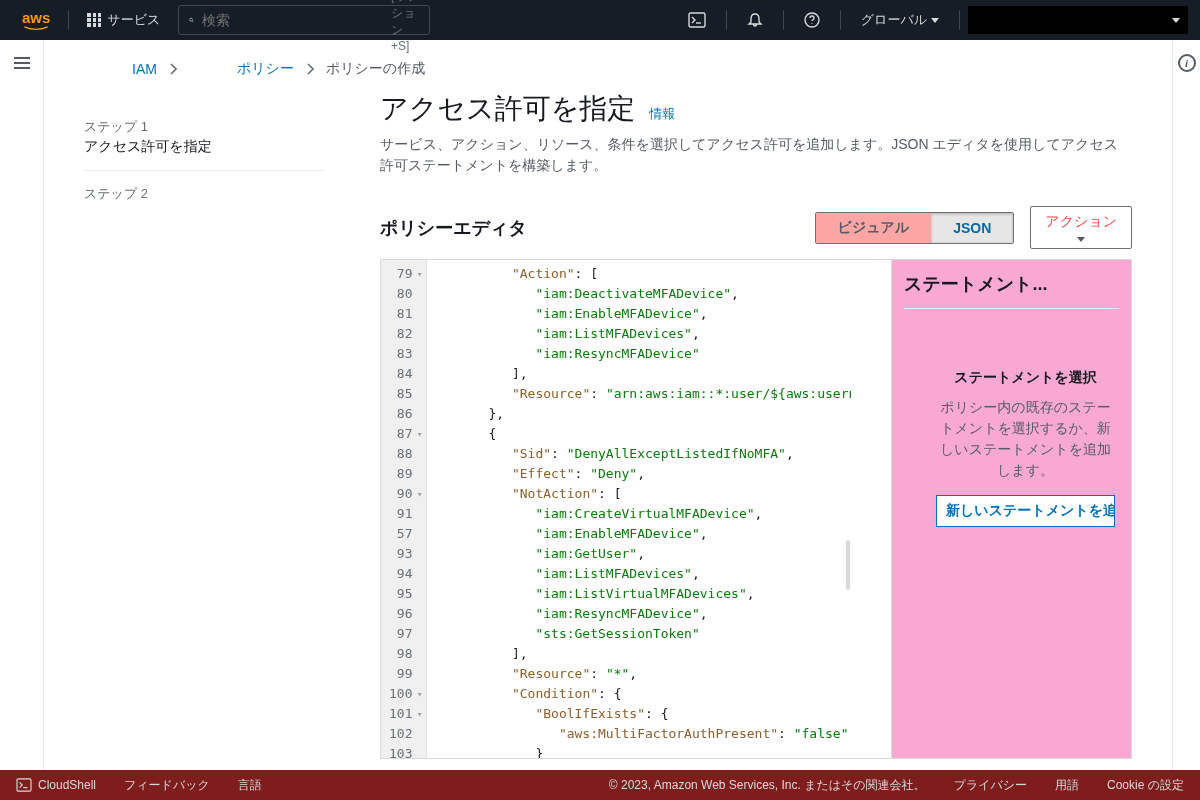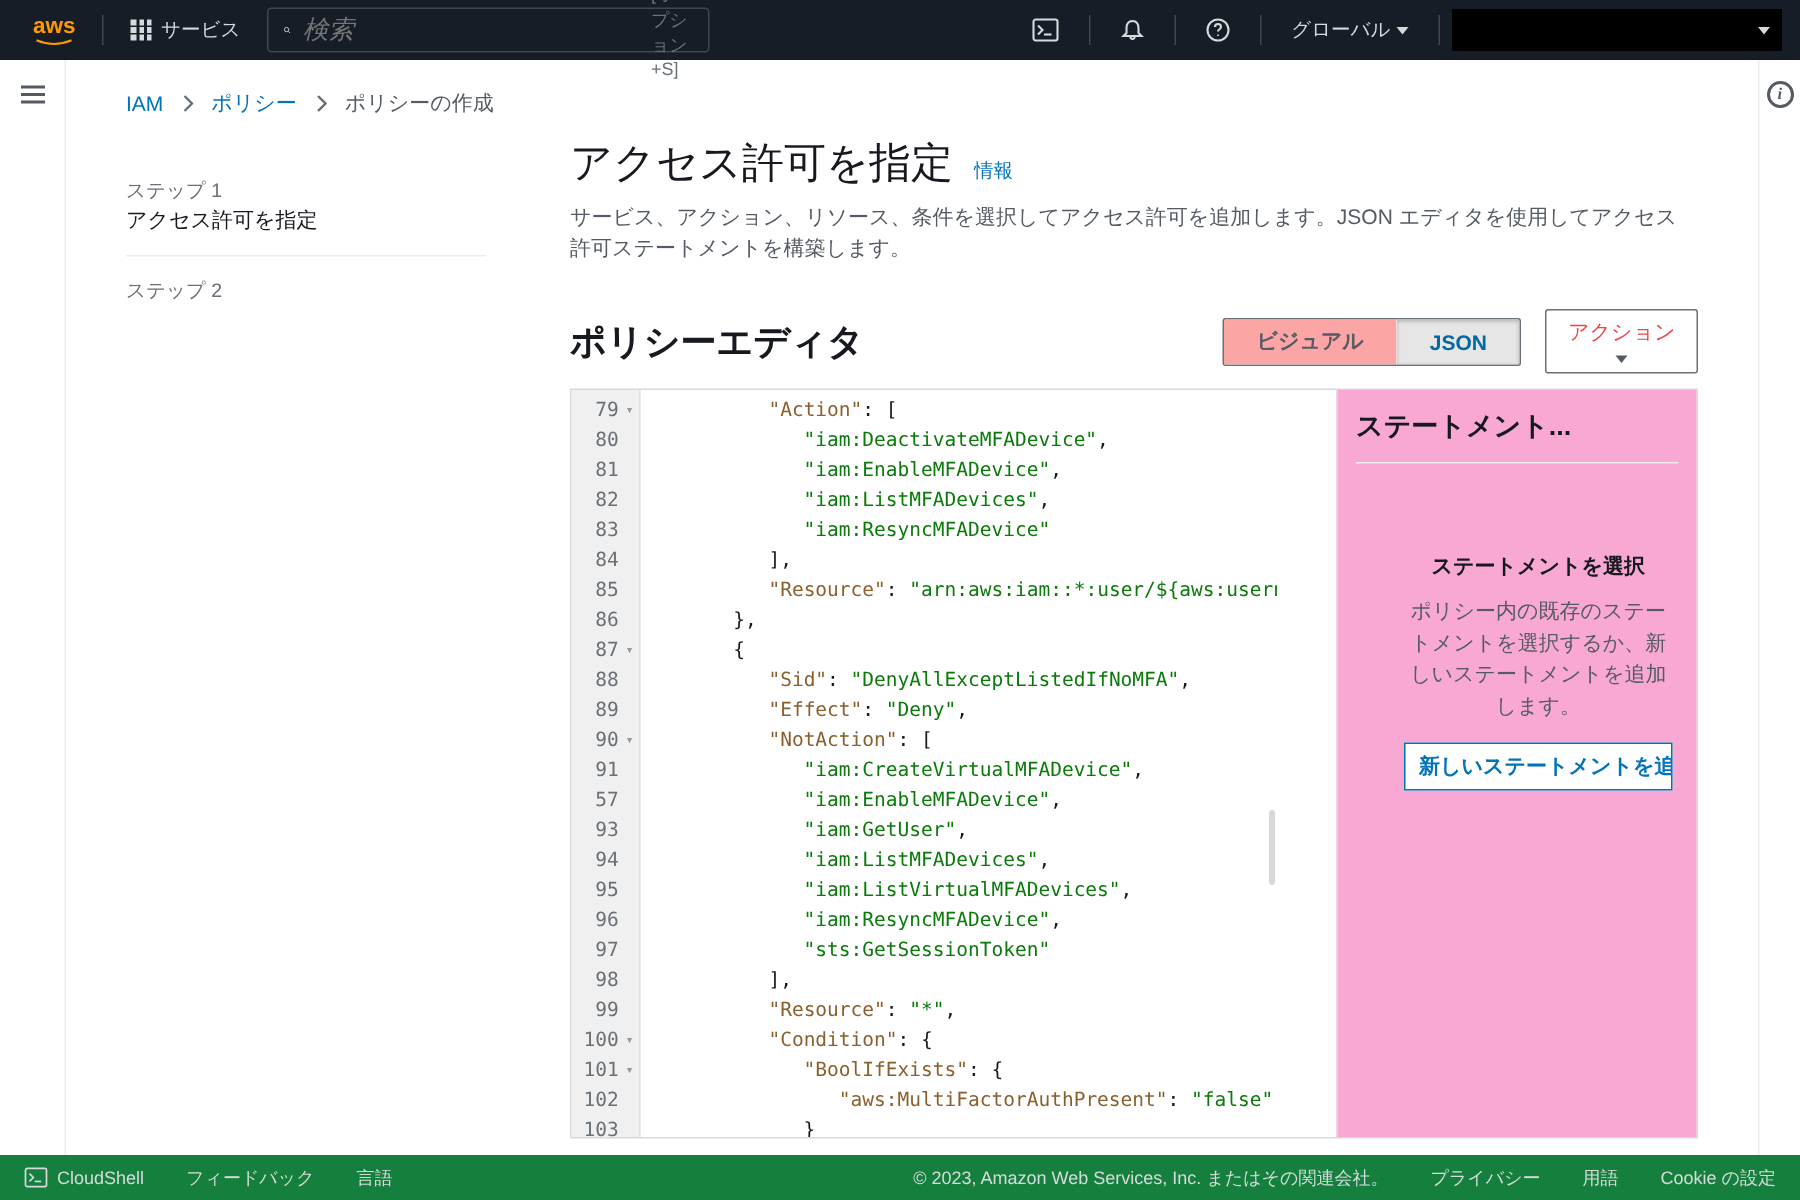--- a/index.html
+++ b/index.html
@@ -5,49 +5,49 @@
 * { box-sizing: border-box; margin: 0; padding: 0; }
 body { font-family: "Amazon Ember", "Helvetica Neue", Arial, sans-serif; font-size: 14px; color: #16191f; background: #fff; overflow: hidden; }
 .topnav { background: #161d26; height: 40px; display: flex; align-items: center; padding: 0 12px; color: #d5dbdb; gap: 8px; }
 .logo { color: #ff9900; font-weight: bold; font-size: 15px; padding: 0 10px; cursor: pointer; display: flex; align-items: center; }
 .logo-underline { width: 28px; height: 5px; }
 .nav-div { width: 1px; height: 20px; background: #414750; }
 .svc-btn { display: flex; align-items: center; gap: 6px; padding: 0 10px; cursor: pointer; font-size: 13px; }
 .grid-icon { width: 14px; height: 14px; display: grid; grid-template-columns: repeat(3,1fr); grid-template-rows: repeat(3,1fr); gap: 1.5px; }
 .grid-icon span { background: #d5dbdb; }
 .search-wrap { flex: 1; display: flex; align-items: center; background: #161d26; border: 1px solid #414750; border-radius: 3px; height: 30px; padding: 0 10px; max-width: 520px; }
-.search-wrap input { background: transparent; border: 0; outline: 0; color: #d5dbdb; font-style: italic; flex: 1; padding: 0 8px; font-size: 17px; }
+.search-wrap input { background: transparent; border: 0; outline: 0; color: #d5dbdb; flex: 1; padding: 0 8px; font-size: 14px; }
 .kbd-hint { color: #687078; font-size: 12px; }
 .nav-icon { padding: 0 12px; cursor: pointer; display: flex; align-items: center; }
 .region-btn { display: flex; align-items: center; gap: 4px; padding: 0 12px; cursor: pointer; font-size: 13px; }
 .account-box { background: #000; width: 220px; height: 28px; display: flex; align-items: center; padding: 0 8px; cursor: pointer; justify-content: flex-end; }
 .shell { display: flex; height: calc(100vh - 40px - 30px); }
 .left-rail { width: 44px; border-right: 1px solid #eaeded; display: flex; justify-content: center; padding-top: 14px; }
 .hamburger { width: 16px; cursor: pointer; }
 .hamburger div { height: 2px; background: #545b64; margin: 3px 0; }
 .main-col { flex: 1; overflow: auto; position: relative; }
 .right-rail { width: 28px; border-left: 1px solid #eaeded; display: flex; justify-content: center; padding-top: 14px; }
 .info-circle { width: 18px; height: 18px; border: 2px solid #545b64; border-radius: 50%; display: flex; align-items: center; justify-content: center; font-size: 11px; font-weight: bold; color: #545b64; cursor: pointer; font-style: italic; font-family: Georgia, serif; }
 .crumbs { padding: 20px 40px 8px 40px; font-size: 14px; display: flex; align-items: center; gap: 12px; }
-.crumbs a { color: #0073bb; text-decoration: none; cursor: pointer; }
+.crumbs a { color: #0073bb; text-decoration: none; cursor: pointer; margin-left: 48px; }
 .crumbs .sep { color: #687078; }
 .crumbs .current { color: #545b64; }
 .layout { display: flex; padding: 0 40px 40px 40px; gap: 56px; }
 .steps { width: 240px; padding-top: 18px; }
 .step-label { color: #687078; font-size: 13px; padding-top: 14px; }
 .step-title { color: #16191f; font-size: 14px; padding-top: 2px; }
 .step-title.inactive { color: #687078; }
 .step-divider { border: 0; border-top: 1px solid #eaeded; margin-top: 14px; }
 .content { flex: 1; min-width: 0; }
 .h1-row { display: flex; align-items: baseline; gap: 14px; padding-top: 4px; }
 .h1 { font-size: 28px; font-weight: 400; color: #16191f; }
 .info-link { color: #0073bb; font-size: 13px; cursor: pointer; }
 .desc { color: #545b64; font-size: 14px; padding-top: 6px; line-height: 1.5; max-width: 760px; }
 .editor-header { display: flex; align-items: center; justify-content: space-between; padding-top: 30px; }
-.editor-title { font-size: 24px; font-weight: 700; }
+.editor-title { font-size: 18px; font-weight: 700; }
 .editor-controls { display: flex; gap: 16px; align-items: center; }
 .seg { display: flex; border: 1px solid #687078; border-radius: 2px; overflow: hidden; }
 .seg button { border: 0; background: #fca5a5; padding: 6px 22px; font-size: 14px; cursor: pointer; color: #545b64; font-weight: 700; }
 .seg button.active { background: #e6e6e6; box-shadow: inset 0 1px 3px rgba(0,0,0,0.25); color: #0369a1; }
 .action-btn { border: 1px solid #687078; border-radius: 2px; background: #fff; padding: 6px 14px; font-size: 14px; cursor: pointer; display: flex; align-items: center; gap: 6px; color: #ef4444; font-weight: 400; flex-direction: column; }
 .editor-row { display: flex; border: 1px solid #d5dbdb; margin-top: 10px; height: 500px; gap: 40px; }
 .code-pane { flex: 1; display: flex; min-width: 0; overflow: hidden; position: relative; }
 .gutter { background: #f0f0f0; color: #687078; font-family: Consolas, Menlo, monospace; font-size: 13px; text-align: right; padding: 4px 4px 4px 8px; user-select: none; border-right: 1px solid #e0e0e0; line-height: 20px; }
 .gutter .gl { display: flex; align-items: center; justify-content: flex-end; gap: 2px; height: 20px; }
 .fold { font-size: 9px; color: #999; width: 8px; }
@@ -56,21 +56,21 @@
 .k { color: #8b602e; } 
 .p { color: #16191f; } 
 .code-scroll-hint { position: absolute; right: 1px; top: 280px; width: 4px; height: 50px; background: rgba(0,0,0,0.15); border-radius: 2px; }
 .stmt-pane { width: 240px; border-left: 1px solid #d5dbdb; padding: 12px; background: #f9a8d4; display: flex; flex-direction: column; }
 .stmt-title { font-size: 18px; font-weight: 700; padding-bottom: 12px; border-bottom: 1px solid #eaeded; white-space: nowrap; overflow: hidden; text-overflow: ellipsis; }
 .stmt-body { text-align: center; padding: 60px 4px 0 4px; margin-left: 28px; }
 .stmt-h { font-weight: 700; }
 .stmt-p { color: #545b64; font-size: 14px; padding-top: 10px; line-height: 1.5; }
 .add-stmt { display: flex; align-items: center; justify-content: center; gap: 8px; border: 1px solid #0073bb; color: #0073bb; background: #fff; width: 100%; padding: 6px 8px; margin-top: 14px; cursor: pointer; font-weight: 700; font-size: 14px; overflow: hidden; white-space: nowrap; }
 .plus { font-size: 18px; line-height: 1; }
-.footer { position: fixed; bottom: 0; left: 0; right: 0; height: 30px; background: #15803d; color: #d5dbdb; display: flex; align-items: center; padding: 0 16px; font-size: 12px; gap: 28px; text-align: center; }
+.footer { position: fixed; bottom: 0; left: 0; right: 0; height: 30px; background: #7f1d1d; color: #d5dbdb; display: flex; align-items: center; padding: 0 16px; font-size: 12px; gap: 28px; text-align: center; }
 .footer .flex1 { flex: 1; }
 .footer a { color: #d5dbdb; text-decoration: none; cursor: pointer; }
 .footer .cs { display: flex; align-items: center; gap: 6px; }
 .caret-down { width: 0; height: 0; border-left: 4px solid transparent; border-right: 4px solid transparent; border-top: 5px solid currentColor; }
 svg { display: block; }
 </style>
 </head>
 <body>
 
 <div class="topnav">

